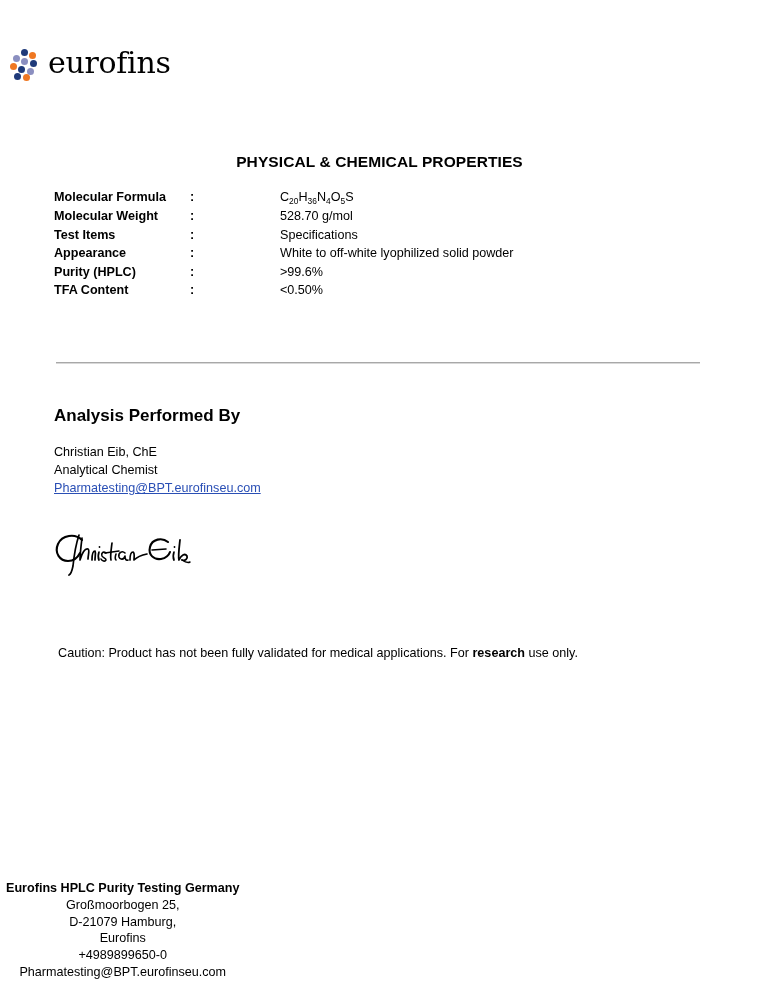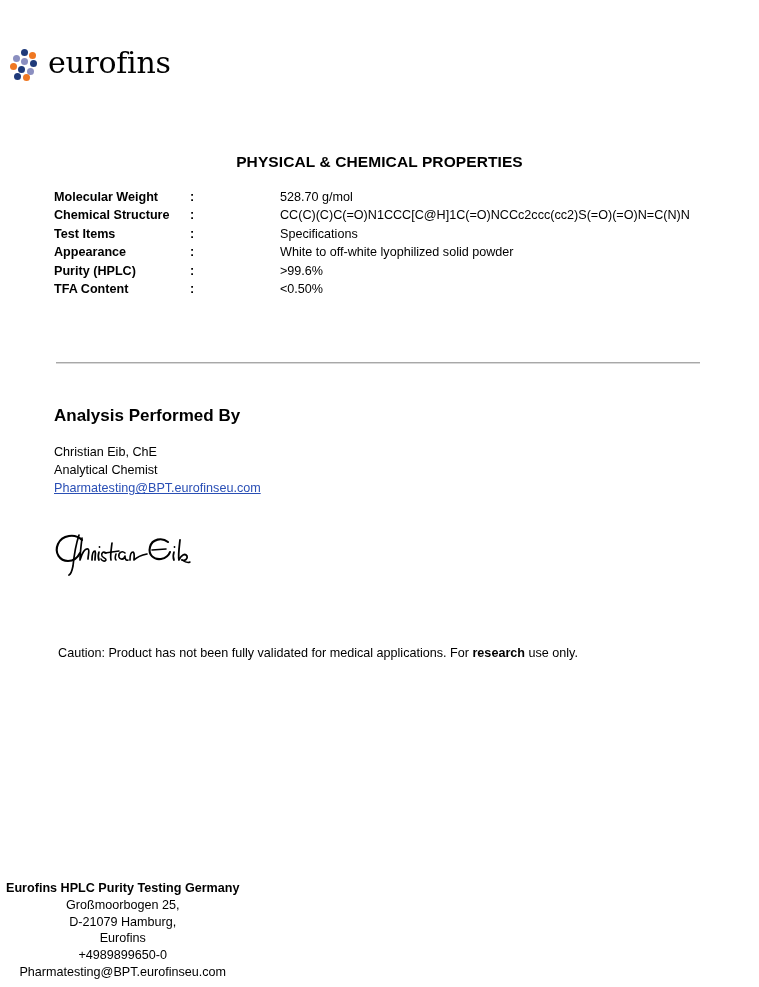--- a/index.html
+++ b/index.html
@@ -176,28 +176,30 @@
     <span style="left:13px; top:25px; background:#ef7722;"></span>
   </div>
   <div class="logo-word" style="color:#000000;">eurofins</div>
 </div>
 
 <div class="doc-title">PHYSICAL &amp; CHEMICAL PROPERTIES</div>
 
 <table class="props">
   <tbody>
     <tr>
+      <td class="label">Molecular Formula</td>
+      <td class="colon">:</td>
+      <td class="value">
+        <span>C<sub>20</sub>H<sub>36</sub>N<sub>4</sub>O<sub>5</sub>S</span>
+      </td>
+    </tr>
+    <tr>
       <td class="label">Molecular Weight</td>
       <td class="colon">:</td>
       <td class="value">528.70 g/mol</td>
-    </tr>
-    <tr>
-      <td class="label">Chemical Structure</td>
-      <td class="colon">:</td>
-      <td class="value">CC(C)(C)C(=O)N1CCC[C@H]1C(=O)NCCc2ccc(cc2)S(=O)(=O)N=C(N)N</td>
     </tr>
     <tr>
       <td class="label">Test Items</td>
       <td class="colon">:</td>
       <td class="value">Specifications</td>
     </tr>
     <tr>
       <td class="label">Appearance</td>
       <td class="colon">:</td>
       <td class="value">White to off-white lyophilized solid powder</td>

